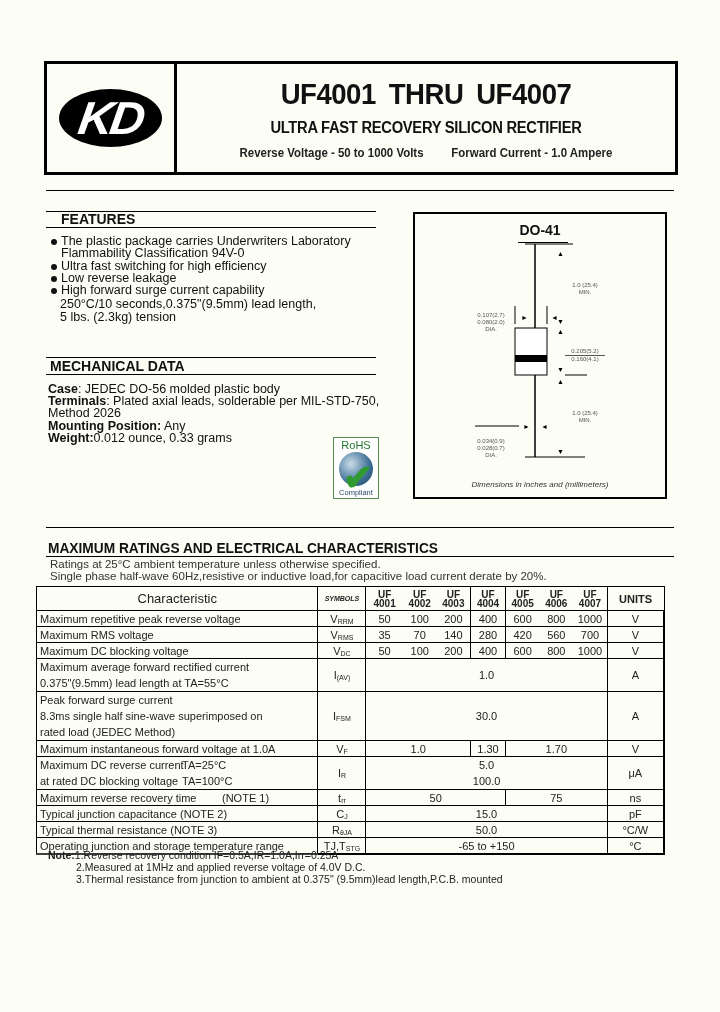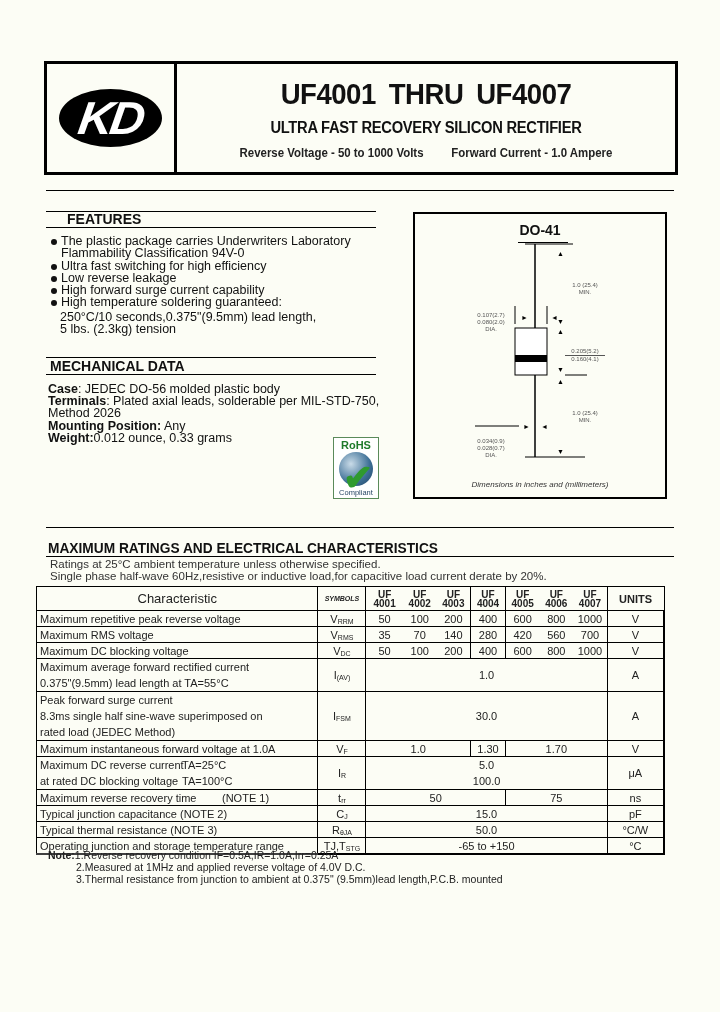--- a/index.html
+++ b/index.html
@@ -15,34 +15,34 @@
   #sub-title { position: absolute; top: 55px; width: 100%; font-size: 16px; font-weight: bold; transform: scaleX(0.92); letter-spacing: -0.3px; }
   #spec-line { position: absolute; top: 81px; width: 100%; font-size: 13px; font-weight: bold; transform: scaleX(0.88); color: #222; }
   #spec-line span { margin: 0 14px; }
   #rule-top { left: 46px; top: 190px; width: 628px; height: 1px; background: #000; }
 
   
   .sec-head { font-size: 14px; font-weight: bold; color: #111; }
   .sec-line { height: 1px; background: #000; }
 
   
-  #features-head { left: 67px; top: 211px; }
+  #features-head { left: 61px; top: 211px; }
   .feat-list { left: 50px; top: 235px; font-size: 12.5px; line-height: 12.3px; color: #111; }
   .feat-item { position: relative; padding-left: 11px; }
   .feat-item::before { content: ""; position: absolute; left: 1px; top: 4px; width: 6px; height: 6px; border-radius: 50%; background: #111; }
   .feat-cont { padding-left: 11px; }
 
   
   #mech-head { left: 50px; top: 358px; }
   .mech-list { left: 48px; top: 383px; font-size: 12.5px; line-height: 12.2px; color: #111; }
   .mech-list b { font-weight: bold; }
 
   
   #rohs { left: 333px; top: 437px; width: 44px; height: 60px; border: 1px solid #5a8a5a; background: #fff; }
-  #rohs-text { position: absolute; top: 1px; width: 100%; text-align: center; font-size: 11px; font-weight: bold; color: #1e7a2a; }
+  #rohs-text { position: absolute; top: 1px; width: 100%; text-align: center; font-size: 11px; font-weight: normal; color: #1e7a2a; }
   #rohs-globe { position: absolute; left: 5px; top: 14px; width: 34px; height: 34px; border-radius: 50%; background: radial-gradient(circle at 35% 35%, #c9dbe8, #3d6f96 60%, #1e3f5f); }
   #rohs-check { position: absolute; left: 4px; top: 8px; font-size: 36px; color: #2f9a2f; font-weight: bold; line-height: 36px; }
   #rohs-comp { position: absolute; bottom: 1px; width: 100%; text-align: center; font-size: 7.5px; color: #1f3f5f; }
 
   
   #diagram-box { left: 413px; top: 212px; width: 250px; height: 283px; border: 2px solid #000; }
   #do41-title { position: absolute; left: 0; top: 8px; width: 100%; text-align: center; font-weight: bold; font-size: 14px; }
   #do41-line { position: absolute; left: 103px; top: 28px; width: 50px; height: 1px; background: #000; }
   .dim { position: absolute; font-size: 6px; color: #555; line-height: 7px; text-align: center; }
   #dim-caption { position: absolute; left: 0; top: 266px; width: 100%; text-align: center; font-size: 8px; font-style: italic; color: #333; }
@@ -95,21 +95,20 @@
 
 <div id="features-head" class="abs sec-head">FEATURES</div>
 <div class="abs sec-line" style="left:46px; top:211px; width:330px;"></div>
 <div class="abs sec-line" style="left:46px; top:227px; width:330px;"></div>
 <div class="abs feat-list">
   <div class="feat-item">The plastic package carries Underwriters Laboratory</div>
   <div class="feat-cont">Flammability Classification 94V-0</div>
   <div class="feat-item">Ultra fast switching for high efficiency</div>
   <div class="feat-item">Low reverse leakage</div>
   <div class="feat-item">High forward surge current capability</div>
-  <div class="feat-item">High temperature soldering guaranteed:</div>
   <div class="feat-cont" style="padding-left:10px; margin-top:2px;">250°C/10 seconds,0.375"(9.5mm) lead length,</div>
   <div class="feat-cont" style="padding-left:10px;">5 lbs. (2.3kg) tension</div>
 </div>
 
 <div class="abs sec-line" style="left:46px; top:357px; width:330px;"></div>
 <div id="mech-head" class="abs sec-head">MECHANICAL DATA</div>
 <div class="abs sec-line" style="left:46px; top:374px; width:330px;"></div>
 <div class="abs mech-list">
   <div><b>Case</b><span>: JEDEC DO-56 molded plastic body</span></div>
   <div><b>Terminals</b><span>: Plated axial leads, solderable per MIL-STD-750,</span></div>

